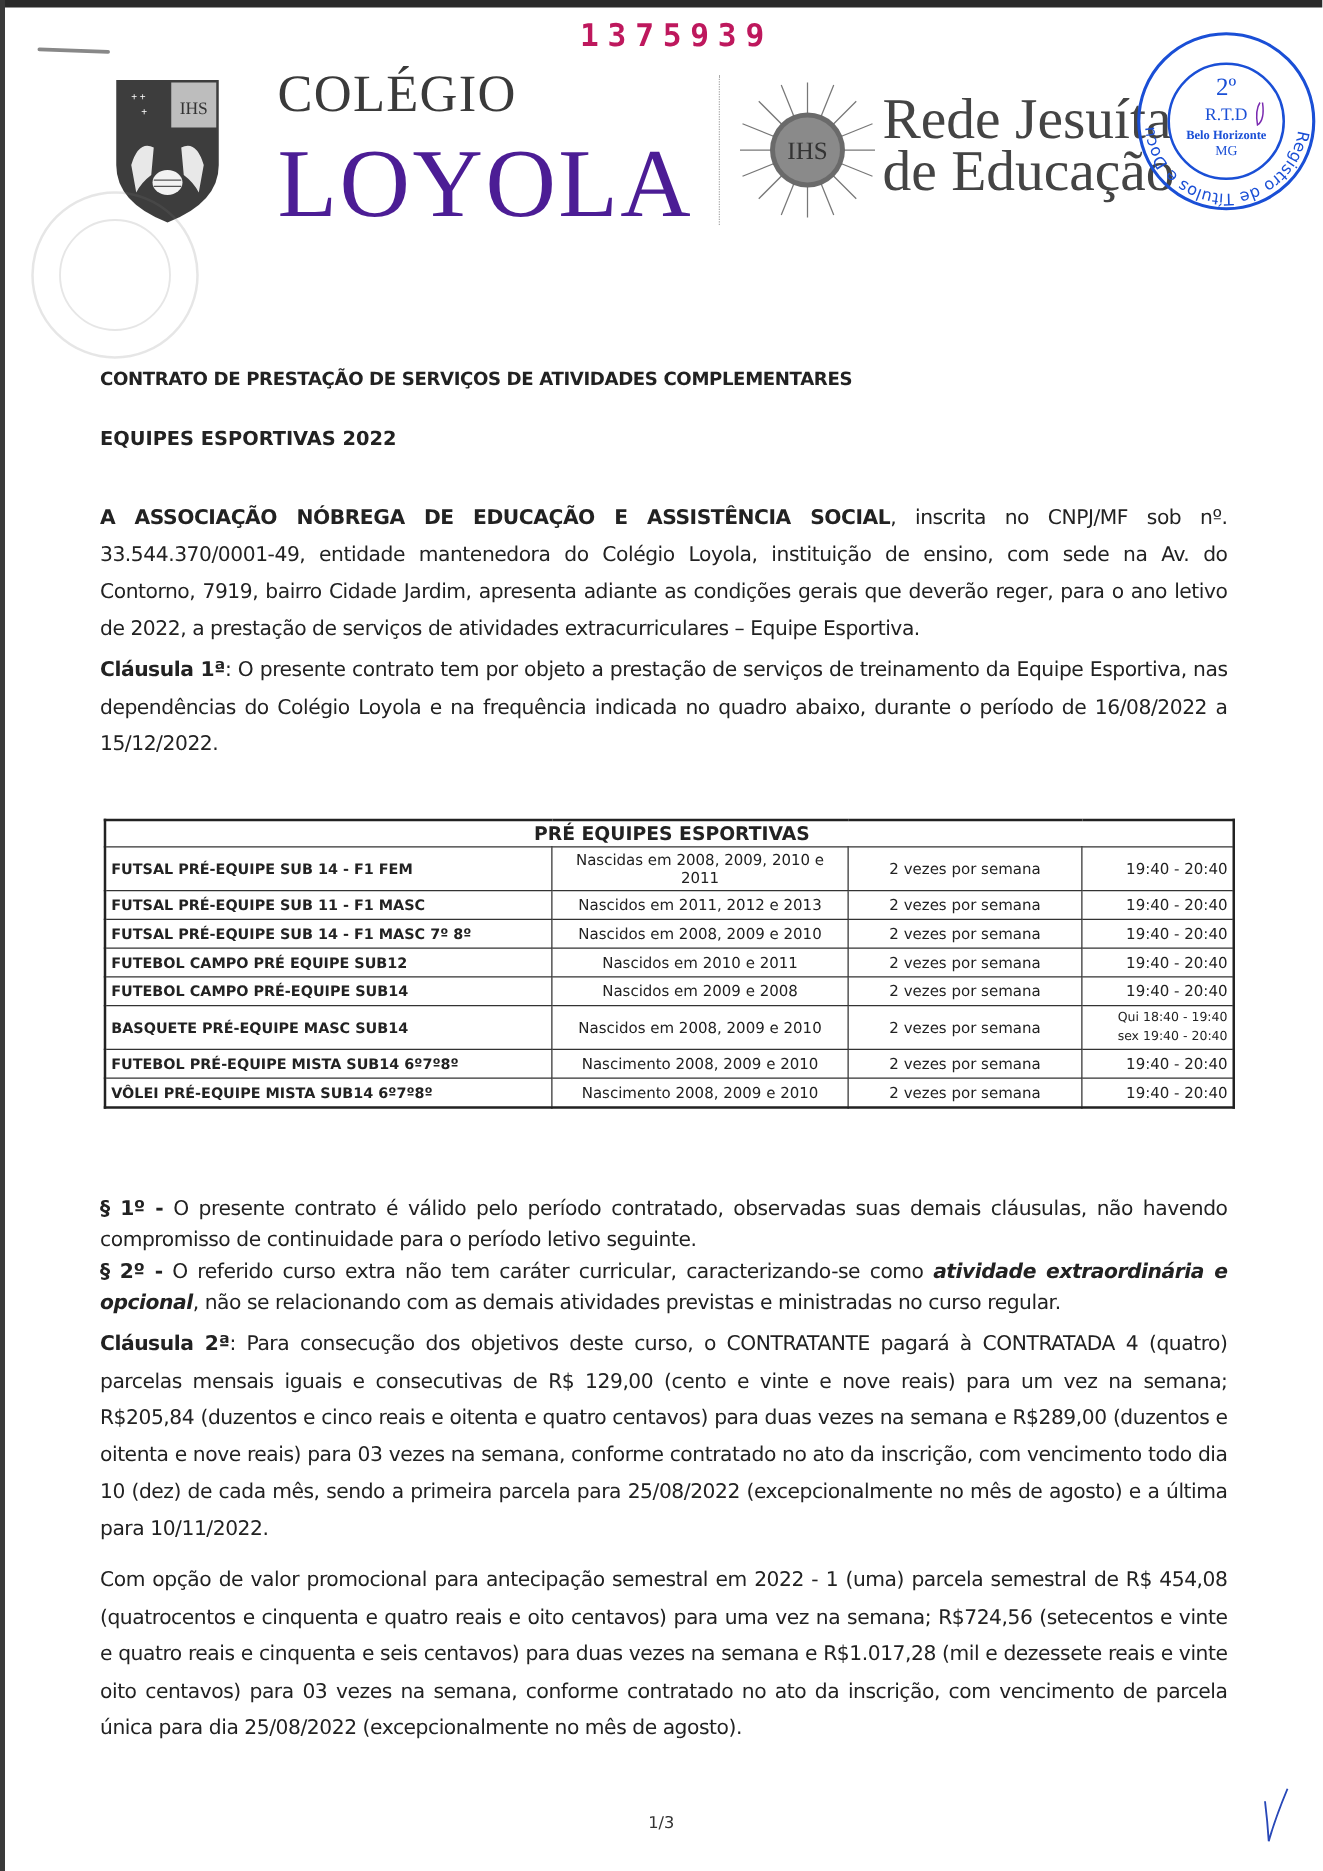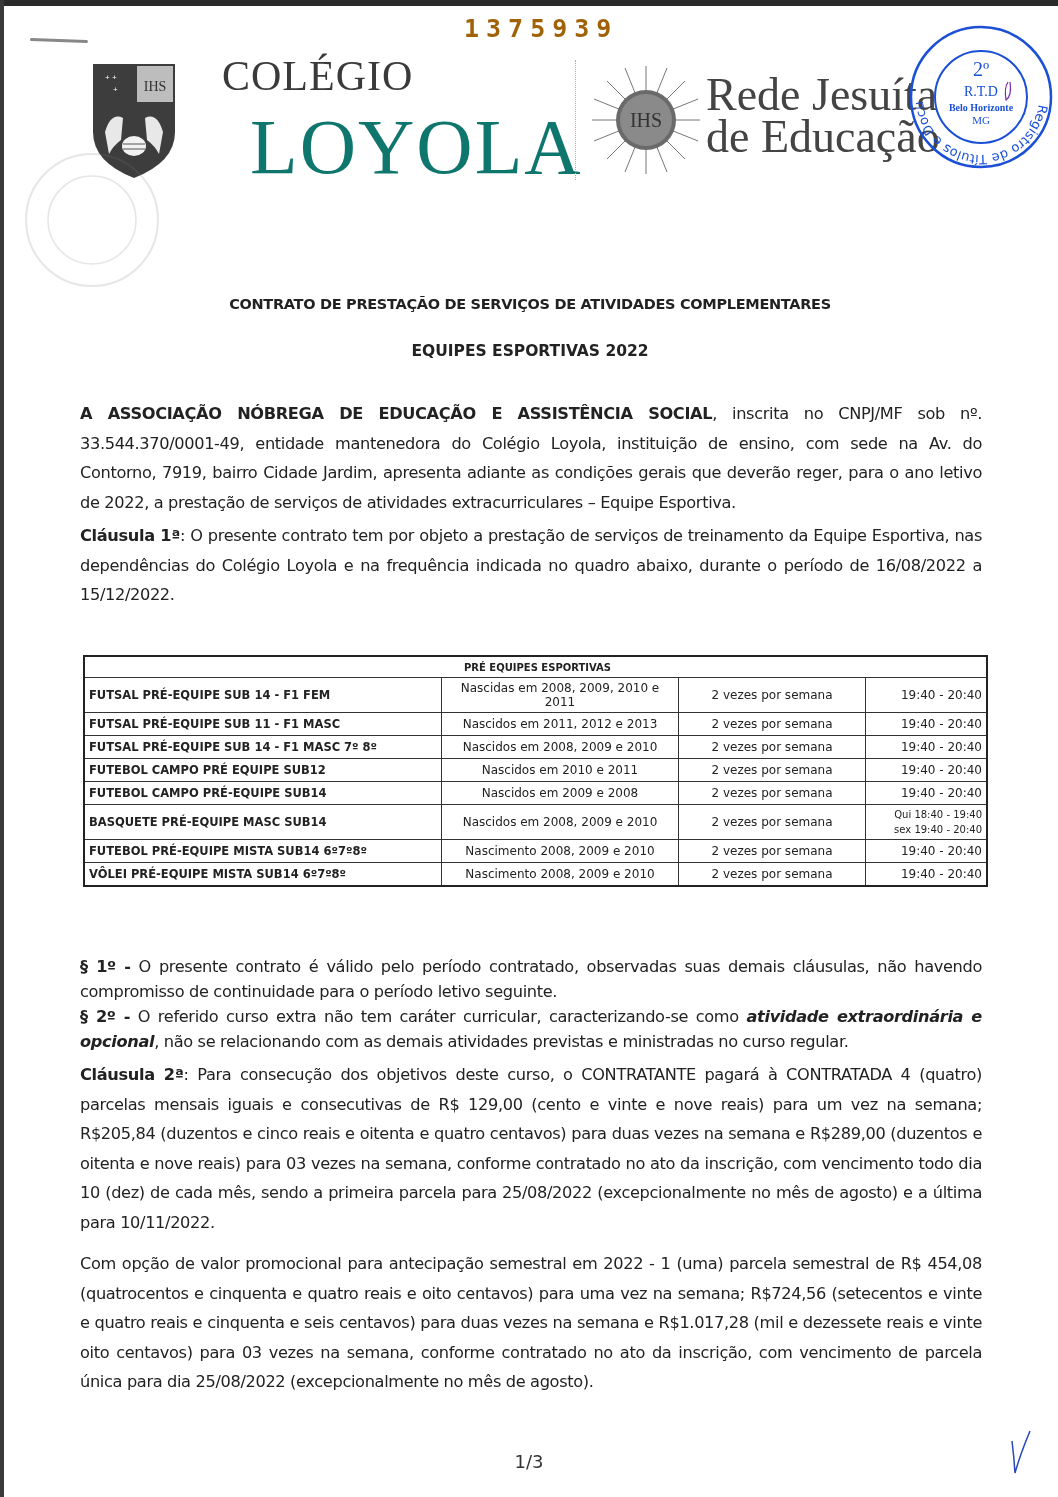--- a/index.html
+++ b/index.html
@@ -8,32 +8,32 @@
     background: #ffffff; color: #1a1a1a;
     font-family: "Liberation Sans", "DejaVu Sans", sans-serif;
   }
   .page { position: absolute; inset: 0; }
   .scan-top { position: absolute; left: 0; top: 0; width: 1058px; height: 6px; background: #2a2a2a; }
   .scan-left { position: absolute; left: 0; top: 0; width: 4px; height: 1497px; background: #3a3a3a; }
   .pen-mark { position: absolute; left: 30px; top: 39px; width: 58px; height: 3px; background: #888; transform: rotate(2deg); border-radius: 2px; }
 
   .doc-number {
     position: absolute; left: 464px; top: 14px; font-family: "DejaVu Sans Mono", monospace;
-    font-weight: bold; font-size: 25px; letter-spacing: 7px; color: #a16207;
+    font-weight: bold; font-size: 25px; letter-spacing: 7px; color: #be185d;
   }
 
   
   .shield { position: absolute; left: 91px; top: 62px; width: 86px; height: 118px; }
   .logo-colegio {
     position: absolute; left: 222px; top: 55px; font-family: "Liberation Serif", serif;
     font-size: 42px; color: #3a3a3a; letter-spacing: 1px; line-height: 1;
   }
   .logo-loyola {
     position: absolute; left: 222px; top: 108px; font-family: "Liberation Serif", serif;
-    font-size: 78px; color: #0f766e; letter-spacing: 2px; line-height: 1; margin-left: 28px;
+    font-size: 78px; color: #4c1d95; letter-spacing: 2px; line-height: 1;
   }
   .logo-divider { position: absolute; left: 575px; top: 60px; width: 1px; height: 120px; border-left: 1px dotted #aaa; }
 
   
   .sunburst { position: absolute; left: 590px; top: 64px; width: 112px; height: 112px; }
   .logo-rede {
     position: absolute; left: 706px; top: 72px; font-family: "Liberation Serif", serif;
     font-size: 46px; color: #444; line-height: 1;
   }
   .logo-educ {
@@ -44,21 +44,21 @@
   
   .stamp { position: absolute; left: 908px; top: 24px; width: 146px; height: 146px; }
   .ghost-stamp { position: absolute; left: 22px; top: 150px; width: 140px; height: 140px; opacity: 0.18; }
 
   .dept {
     position: absolute; right: 68px; top: 202px; text-align: right;
     font-family: "DejaVu Sans", sans-serif; font-weight: bold; font-size: 15px; line-height: 24px; color: #222;
   }
 
   .title {
-    position: absolute; left: 80px; width: 900px; text-align: center;
+    position: absolute; left: 80px; width: 900px; 
     font-family: "DejaVu Sans", sans-serif; font-weight: bold; color: #222;
   }
   .title-1 { top: 296px; font-size: 14.5px; letter-spacing: -0.3px; }
   .title-2 { top: 342px; font-size: 15.5px; }
 
   .para {
     position: absolute; left: 80px; width: 902px; font-family: "DejaVu Sans", sans-serif;
     font-size: 16.2px; line-height: 29.5px; color: #222; text-align: justify; letter-spacing: -0.35px;
   }
   .p-intro { top: 399px; }
@@ -69,30 +69,30 @@
   .b { font-weight: bold; }
   .bi { font-weight: bold; font-style: italic; }
 
   
   .tbl {
     position: absolute; left: 83px; top: 655px; width: 905px;
     border-collapse: collapse; font-family: "DejaVu Sans", sans-serif; font-size: 12px; color: #222;
     border: 2px solid #222;
   }
   .tbl td { border: 1px solid #333; padding: 1px 4px; height: 20px; }
-  .tbl .hdr { text-align: center; font-weight: bold; font-size: 10px; height: 18px; padding-left: 0; }
+  .tbl .hdr { text-align: center; font-weight: bold; font-size: 15px; height: 18px; padding-left: 0; }
   .tbl .hdr span { position: relative; left: 4px; }
   .tbl .c-name { width: 348px; font-weight: bold; font-size: 11.5px; margin-left: 27px; }
   .tbl .c-birth { width: 228px; text-align: center; }
   .tbl .c-freq { width: 178px; text-align: center; }
   .tbl .c-time { text-align: right; }
   .tbl .tall { height: 32px; }
   .tbl .small { font-size: 10px; line-height: 15px; }
 
-  .page-num { position: absolute; left: 0; width: 1058px; top: 1451px; text-align: center; font-size: 18px; font-family: "DejaVu Sans", sans-serif; color: #333; }
+  .page-num { position: absolute; left: 0; width: 1058px; top: 1451px; text-align: center; font-size: 13px; font-family: "DejaVu Sans", sans-serif; color: #333; }
   .checkmark { position: absolute; left: 1008px; top: 1427px; width: 24px; height: 50px; }
 </style>
 </head>
 <body>
 
 <div class="page">
   <div class="scan-top"></div>
   <div class="scan-left"></div>
   <div class="pen-mark"></div>
 

